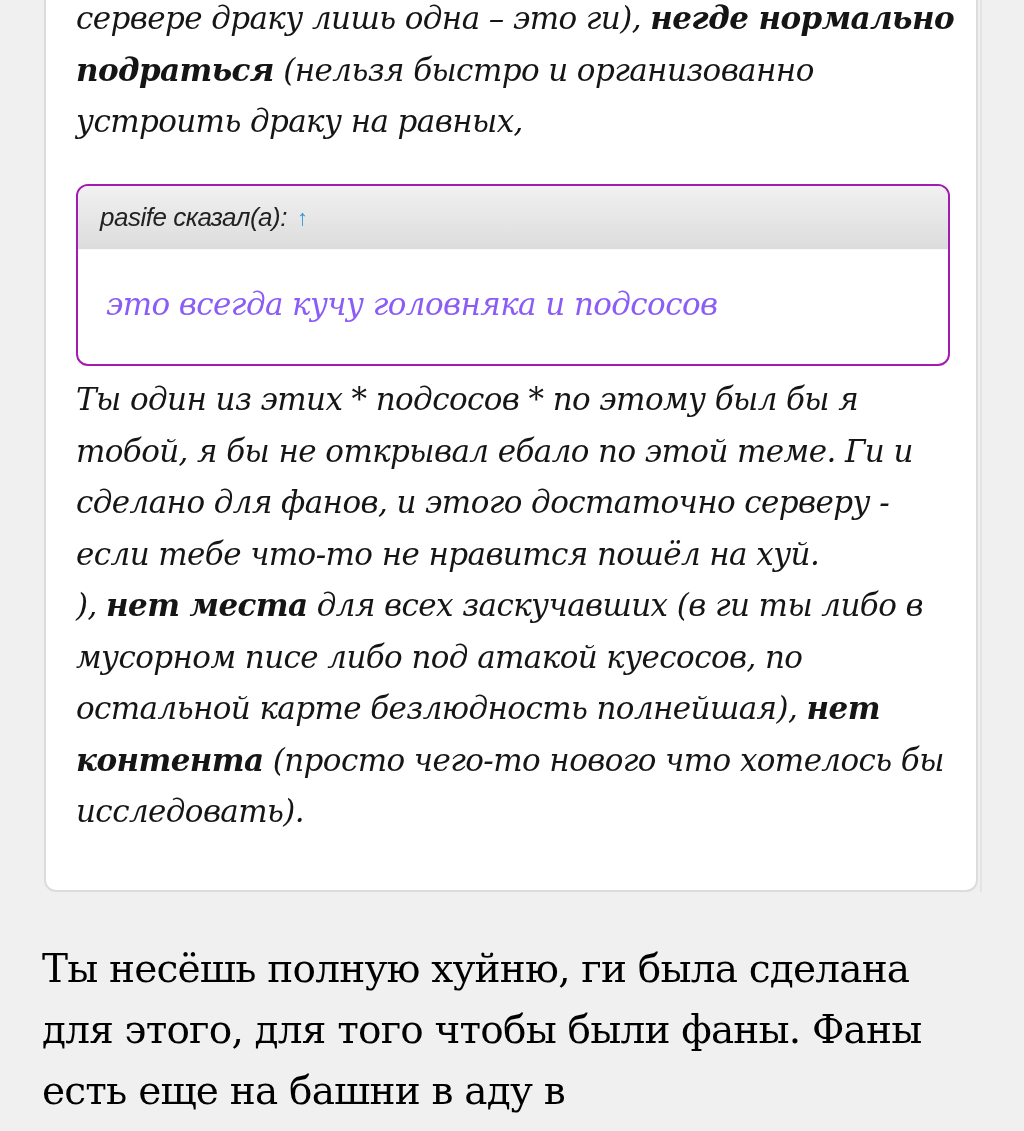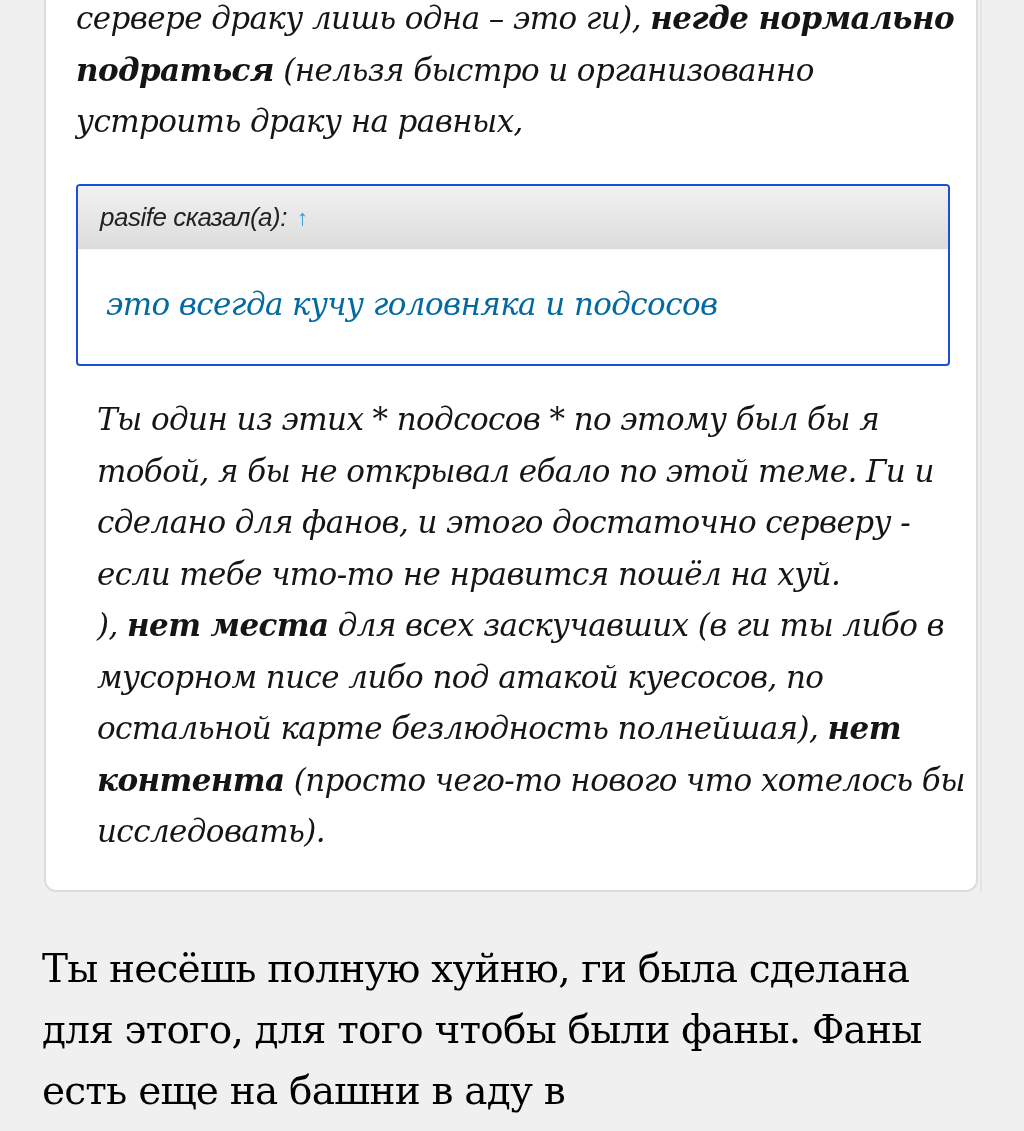--- a/index.html
+++ b/index.html
@@ -20,39 +20,39 @@
   .post-text {
     position: absolute; left: 30px; width: 880px;
     font-style: italic; font-size: 31px; line-height: 51.5px;
     color: #151515;
     letter-spacing: -0.6px;
   }
   .post-text b { font-weight: bold; }
   .top-text { top: 23px; }
   .quote {
     position: absolute; left: 30px; top: 214px; width: 874px; height: 182px;
-    border: 2px solid #1d4ed8; border-radius: 4px; overflow: hidden;
+    border: 2px solid #a21caf; border-radius: 12px; overflow: hidden;
     background: #fff; box-sizing: border-box;
   }
   .quote-header {
     height: 64px; box-sizing: border-box;
     background: linear-gradient(#f1f1f1, #dcdcdc);
     border-bottom: 1px solid #f8f8f8;
     padding: 0 22px;
     display: flex; align-items: center;
     font-family: "Liberation Sans", sans-serif; font-style: italic;
     font-size: 26px; color: #222;
     letter-spacing: -0.5px;
   }
   .quote-arrow { color: #3a9ad8; margin-left: 10px; font-size: 22px; font-style: normal; }
   .quote-body {
     padding: 36px 28px 0 28px;
-    font-style: italic; font-size: 31px; color: #0369a1; letter-spacing: -0.6px;
+    font-style: italic; font-size: 31px; color: #8b5cf6; letter-spacing: -0.6px;
   }
-  .bottom-text { top: 424px; margin-left: 21px; }
+  .bottom-text { top: 404px; }
   .reply-text {
     position: absolute; left: 42px; top: 938px; width: 920px;
     font-size: 39px; line-height: 61px; color: #000000;
     letter-spacing: -0.8px;
   }
   .right-gutter {
     position: absolute; left: 980px; top: 0; width: 2px; height: 892px; background: #e4e4e4;
   }
 </style>
 </head>

